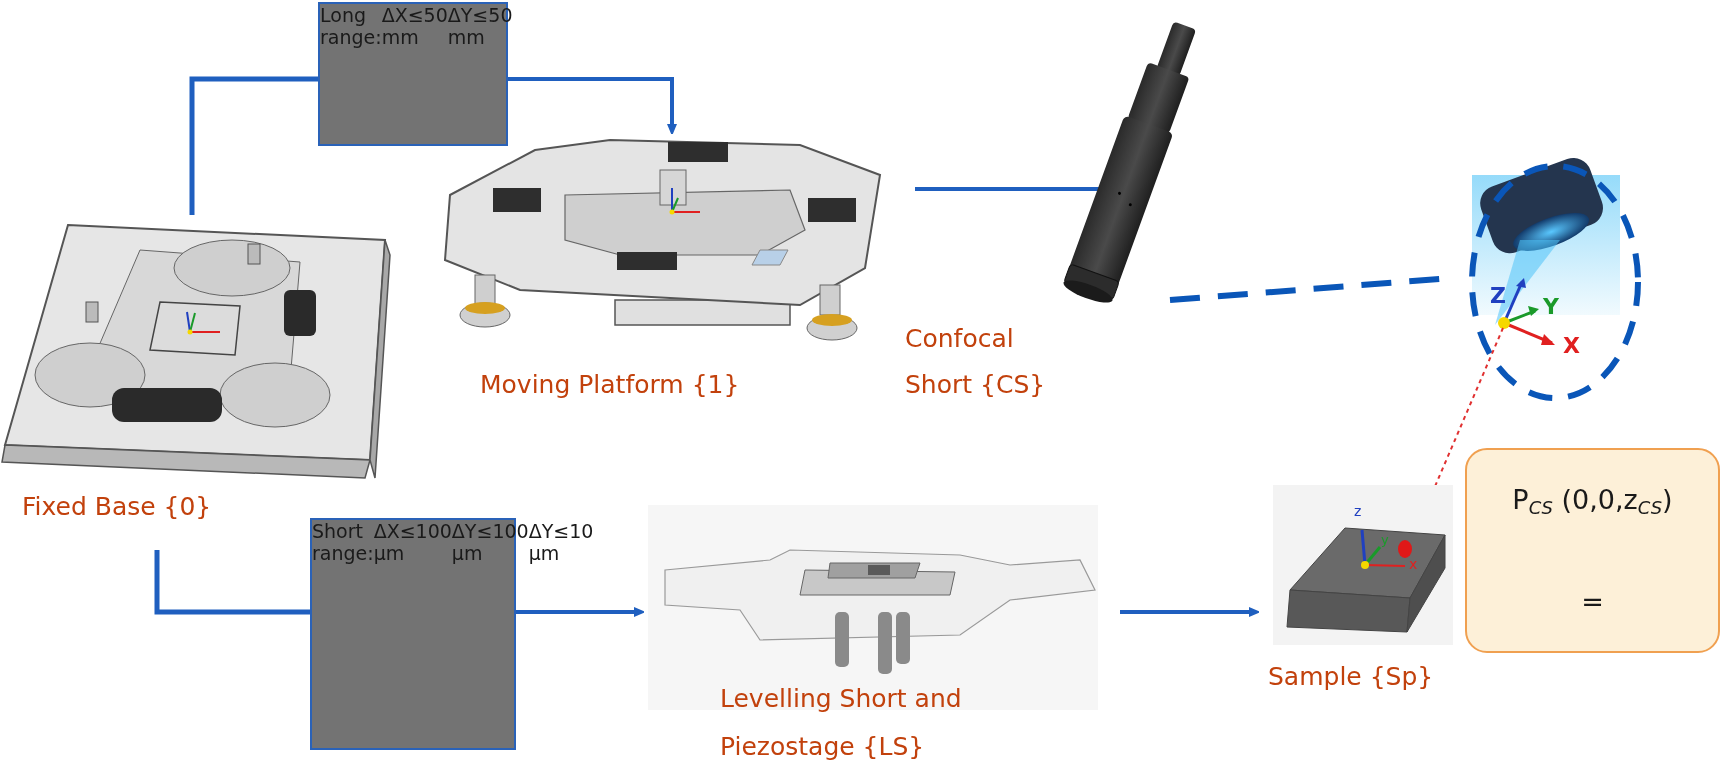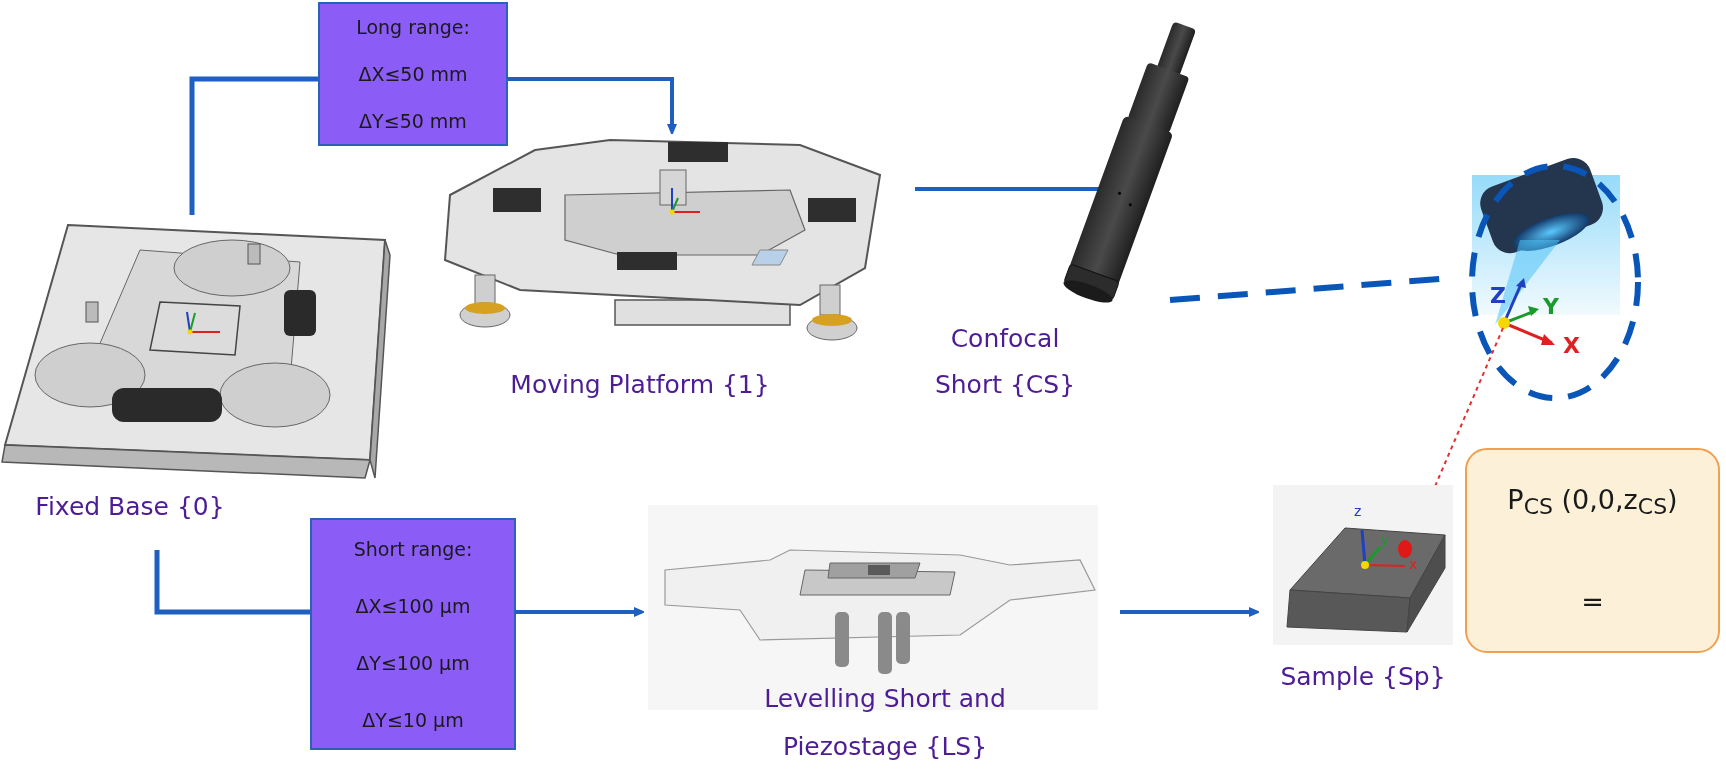--- a/index.html
+++ b/index.html
@@ -1,26 +1,26 @@
 <!DOCTYPE html>
 <html><head>
   <meta charset="utf-8">
   <style>
     html, body { margin: 0; padding: 0; background: #ffffff; }
     body { width: 1726px; height: 772px; position: relative; overflow: hidden;
            font-family: "DejaVu Sans", sans-serif; color: #1a1a1a; }
     .abs { position: absolute; }
-    .label { position: absolute; font-size: 25px; text-align: center; line-height: 34px; white-space: nowrap; color: #4c1d95; }
-    .rangebox { position: absolute; border: 2px solid #2a62b8; background: #8b5cf6; box-sizing: border-box;
-                display: flex; flex-direction: column; justify-content: space-around; align-items: center; font-size: 19px; }
+    .label { position: absolute; font-size: 25px; line-height: 34px; white-space: nowrap; color: #c2410c; }
+    .rangebox { position: absolute; border: 2px solid #2a62b8; background: #737373; box-sizing: border-box;
+                display: flex; flex-direction: row; justify-content: space-around; align-items: flex-start; font-size: 19px; }
     .rangebox span { display: block; }
     .eqbox { position: absolute; left: 1465px; top: 448px; width: 255px; height: 205px; box-sizing: border-box;
              border: 2px solid #f0a050; background: #fdf0d8; border-radius: 22px;
              display: flex; flex-direction: column; justify-content: space-around; align-items: center; font-size: 27px; }
-    .eqbox sub { font-size: 22px; vertical-align: -5px; }
+    .eqbox sub { font-size: 18px; vertical-align: -5px; font-style: italic; }
     svg.overlay { position: absolute; left: 0; top: 0; }
   </style>
 </head>
 <body>
 
 <svg class="overlay" width="1726" height="772">
   <defs>
     <marker id="arrowhead" markerWidth="10" markerHeight="10" refX="6" refY="5" orient="auto" markerUnits="userSpaceOnUse">
       <path d="M0,0 L12,5 L0,10 Z" fill="#1f5fbf"></path>
     </marker>
@@ -186,21 +186,21 @@
   <span>ΔY≤50 mm</span>
 </div>
 
 <div class="rangebox" style="left:310px;top:518px;width:206px;height:232px;">
   <span>Short range:</span>
   <span>ΔX≤100 µm</span>
   <span>ΔY≤100 µm</span>
   <span>ΔY≤10 µm</span>
 </div>
 
-<div class="label" style="left:10px;top:490px;width:240px;">Fixed Base {0}</div>
+<div class="label" style="left:22px;top:490px;width:240px;">Fixed Base {0}</div>
 <div class="label" style="left:480px;top:368px;width:320px;">Moving Platform {1}</div>
 <div class="label" style="left:905px;top:322px;width:200px;">Confocal</div>
 <div class="label" style="left:905px;top:368px;width:200px;">Short {CS}</div>
 <div class="label" style="left:720px;top:682px;width:330px;">Levelling Short and</div>
 <div class="label" style="left:720px;top:730px;width:330px;">Piezostage {LS}</div>
 <div class="label" style="left:1268px;top:660px;width:190px;">Sample {Sp}</div>
 
 <div class="eqbox">
   <div>
     <span>P</span><sub>CS</sub><span> (0,0,z</span><sub>CS</sub><span>)</span>

